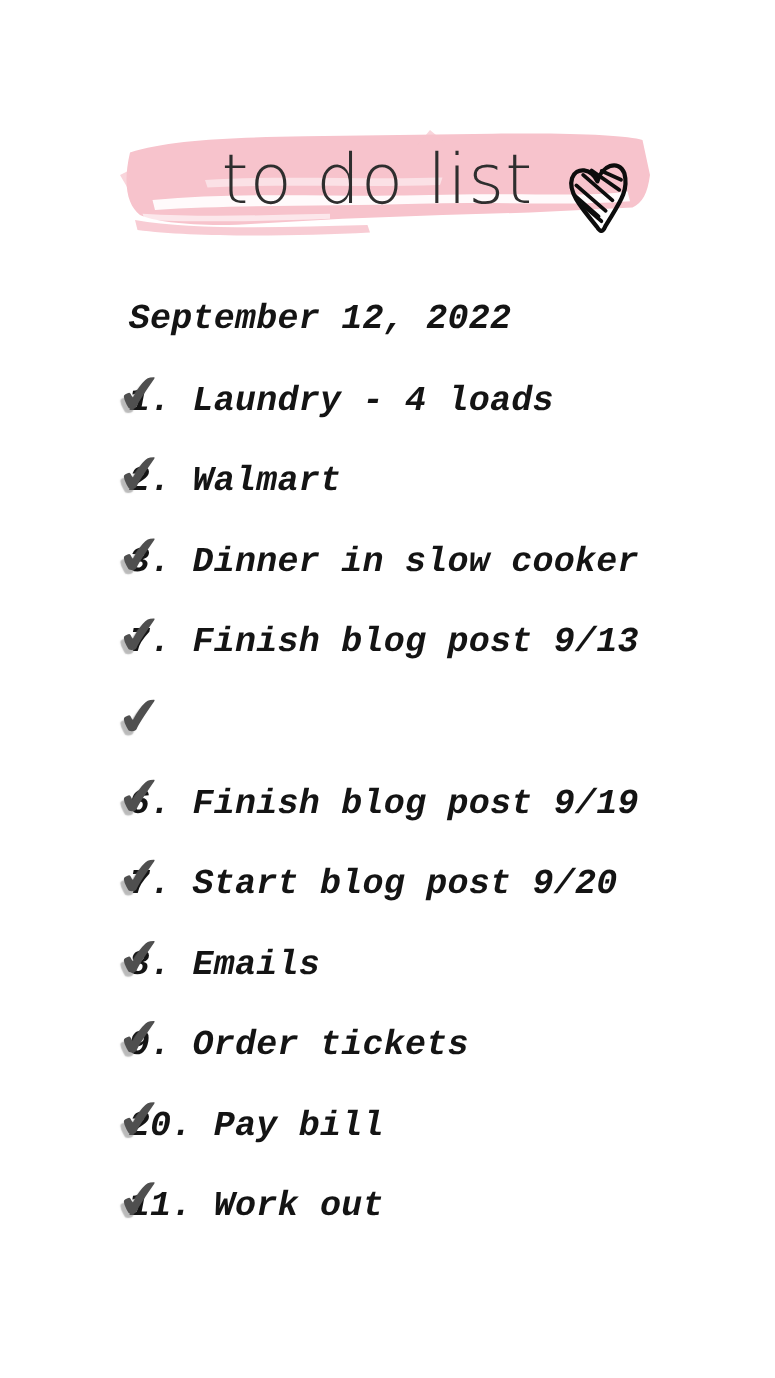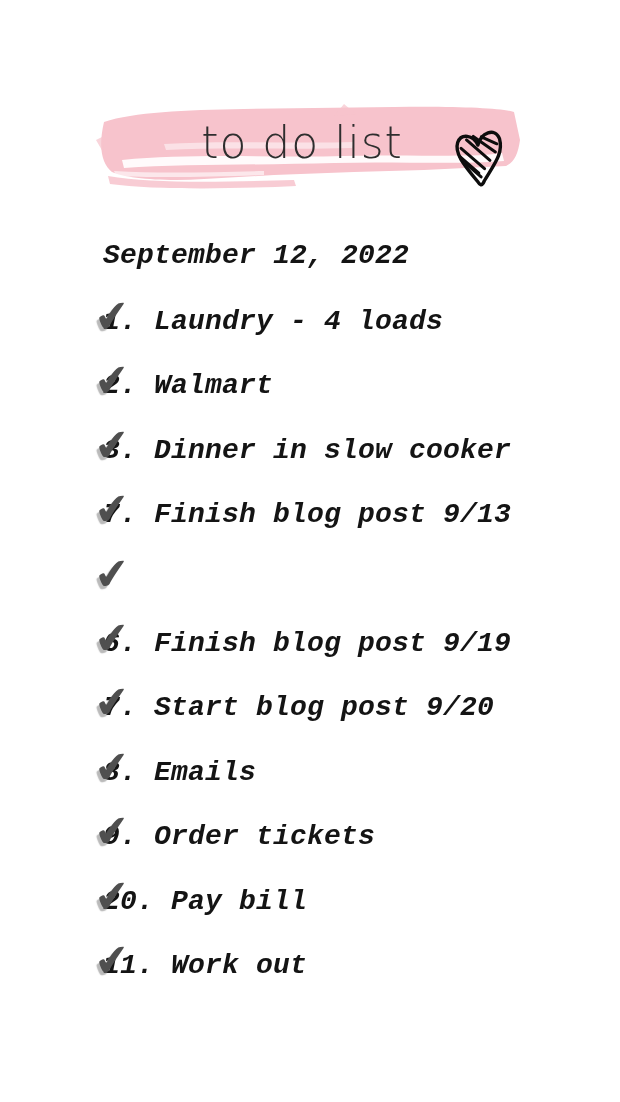--- a/index.html
+++ b/index.html
@@ -13,21 +13,21 @@
   }
   
   .brush-svg{
     position:absolute;left:94px;top:100px;width:430px;height:92px;
   }
   .title{
     position:absolute;left:112px;top:104px;width:380px;height:78px;
     line-height:78px;text-align:center;
     font-family:"DejaVu Sans","Liberation Sans",sans-serif;
     font-weight:200;
-    font-size:44px;
+    font-size:55px;
     letter-spacing:1px;
     color:var(--color-title,#2e2e2e);
     white-space:nowrap;
   }
   .heart-svg{
     position:absolute;left:450px;top:124px;width:60px;height:74px;
   }
   
   .todo-list{
     position:absolute;left:103px;top:240px;width:480px;

